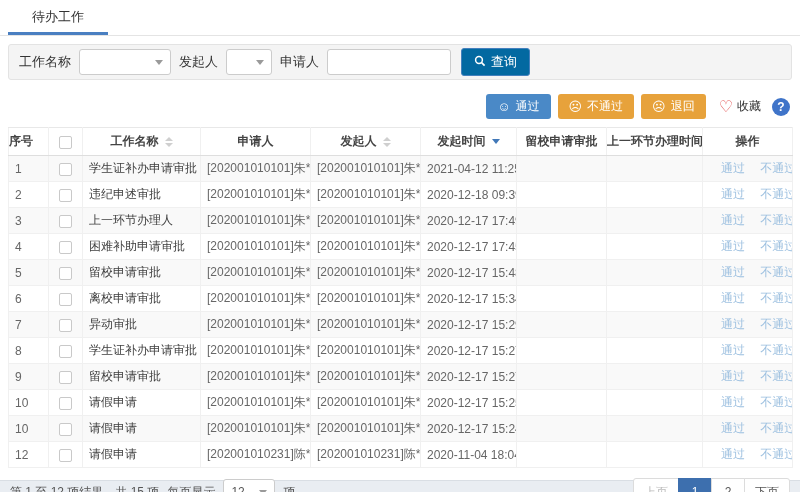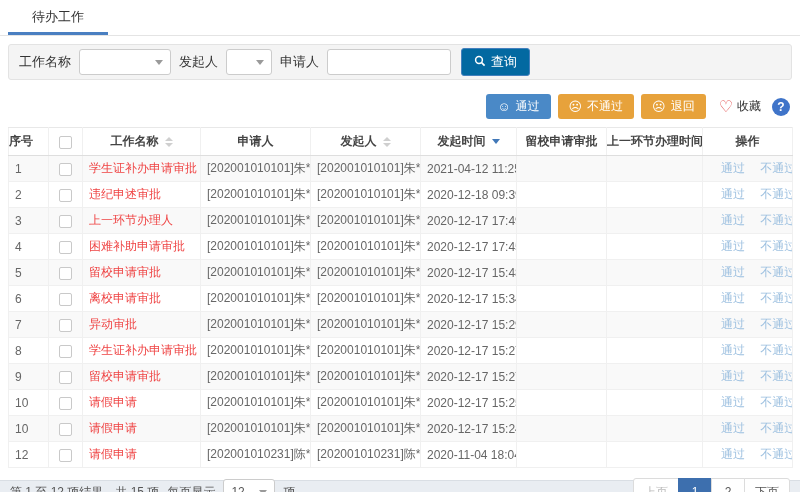--- a/index.html
+++ b/index.html
@@ -51,21 +51,21 @@
 
   
   table { border-collapse:collapse; table-layout:fixed; width:784px; margin:0 8px; }
   th, td { border:1px solid #f0f0f0; font-size:12px; overflow:hidden; white-space:nowrap; }
   thead th { border-top:1px solid #e8e8e8; border-bottom:1px solid #dedede; height:28px;
              color:#444; font-weight:bold; text-align:center; background:#fff; }
   tbody td { height:26px; color:#666; padding:0 6px; }
   tbody tr:nth-child(odd) { background:#f9f9f9; }
   td.c-no, th.c-no { text-align:left; }
   td.c-cb, th.c-cb { text-align:center; padding:0; }
-  td.c-name a { color:#ef4444; text-decoration:none; cursor:pointer;text-align:right; }
+  td.c-name a { color:#404040; text-decoration:none; cursor:pointer;text-align:right; }
   td.c-ops { text-align:left; padding-right:8px; }
   td.c-ops a { color:#9dc0e0; text-decoration:none; margin-left:12px; cursor:pointer; }
   .cb { display:inline-block; width:13px; height:13px; background:#fff; border:1px solid #c9c9c9;
         border-radius:2px; vertical-align:middle; cursor:pointer; }
   .th-inner { display:inline-flex; align-items:center; gap:6px; justify-content:center; }
   .sort { display:inline-flex; flex-direction:column; gap:2px; }
   .sort .up { width:0; height:0; border-left:4px solid transparent; border-right:4px solid transparent;
         border-bottom:4px solid #cfcfcf; }
   .sort .down { width:0; height:0; border-left:4px solid transparent; border-right:4px solid transparent;
         border-top:4px solid #cfcfcf; }

